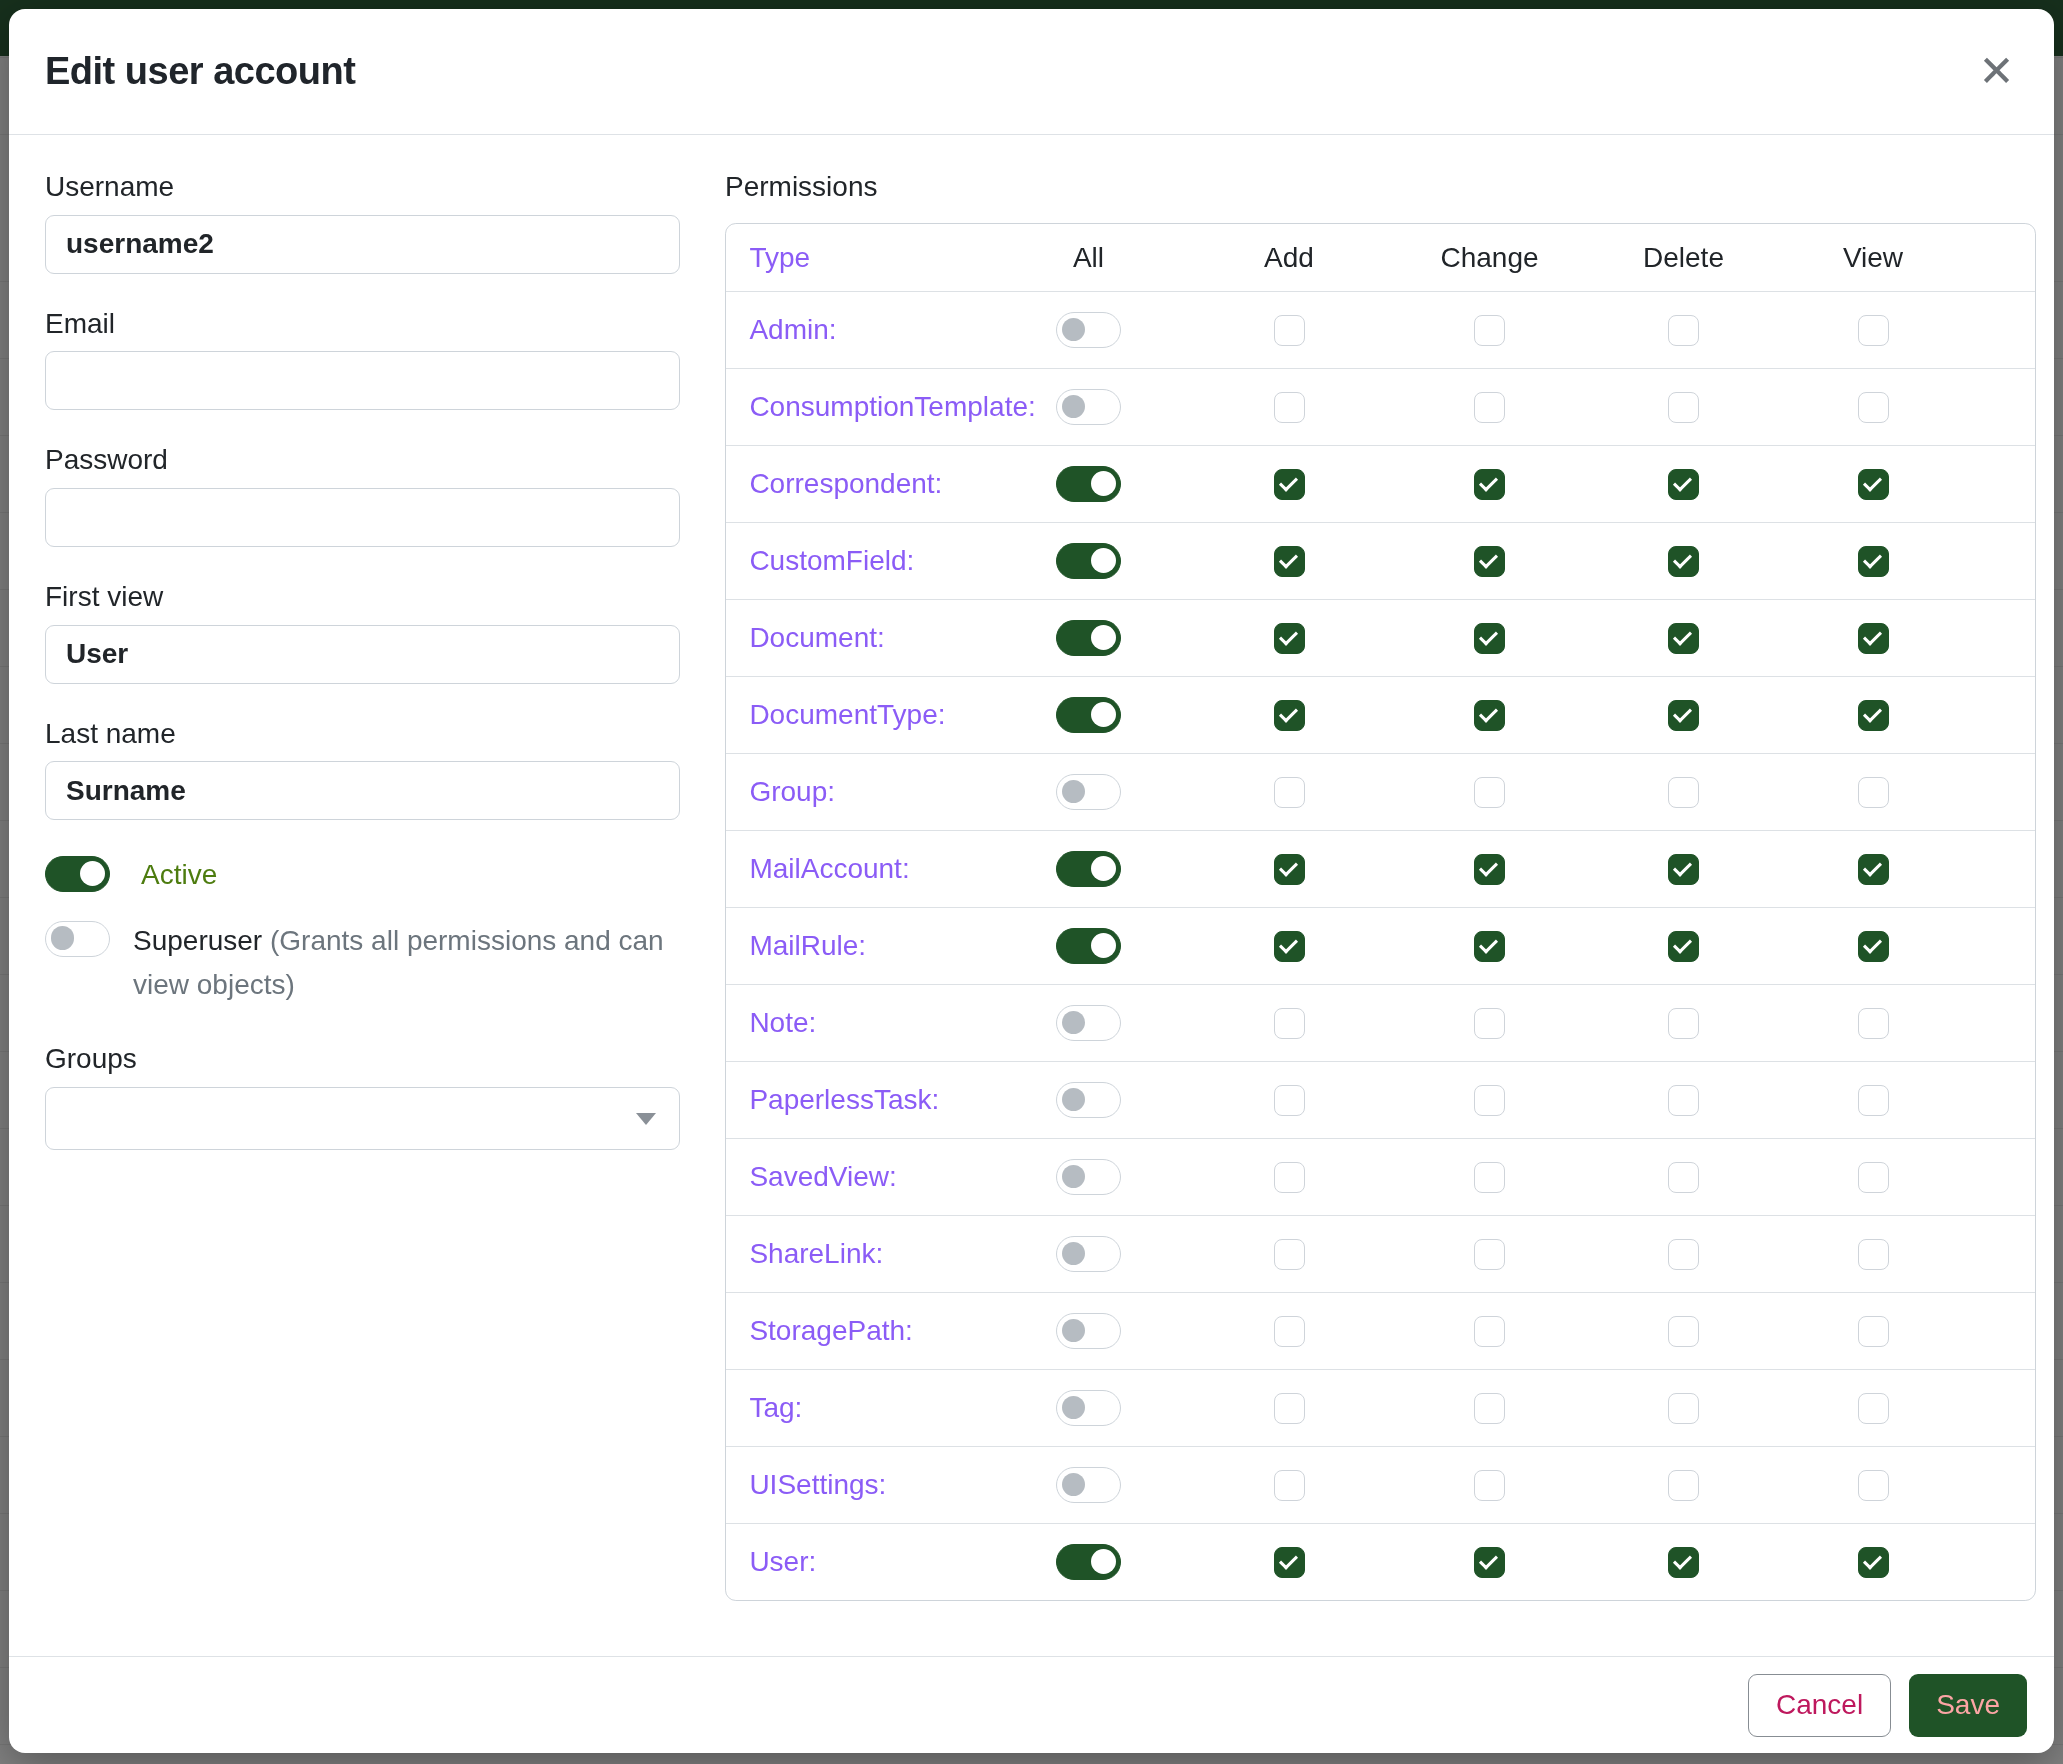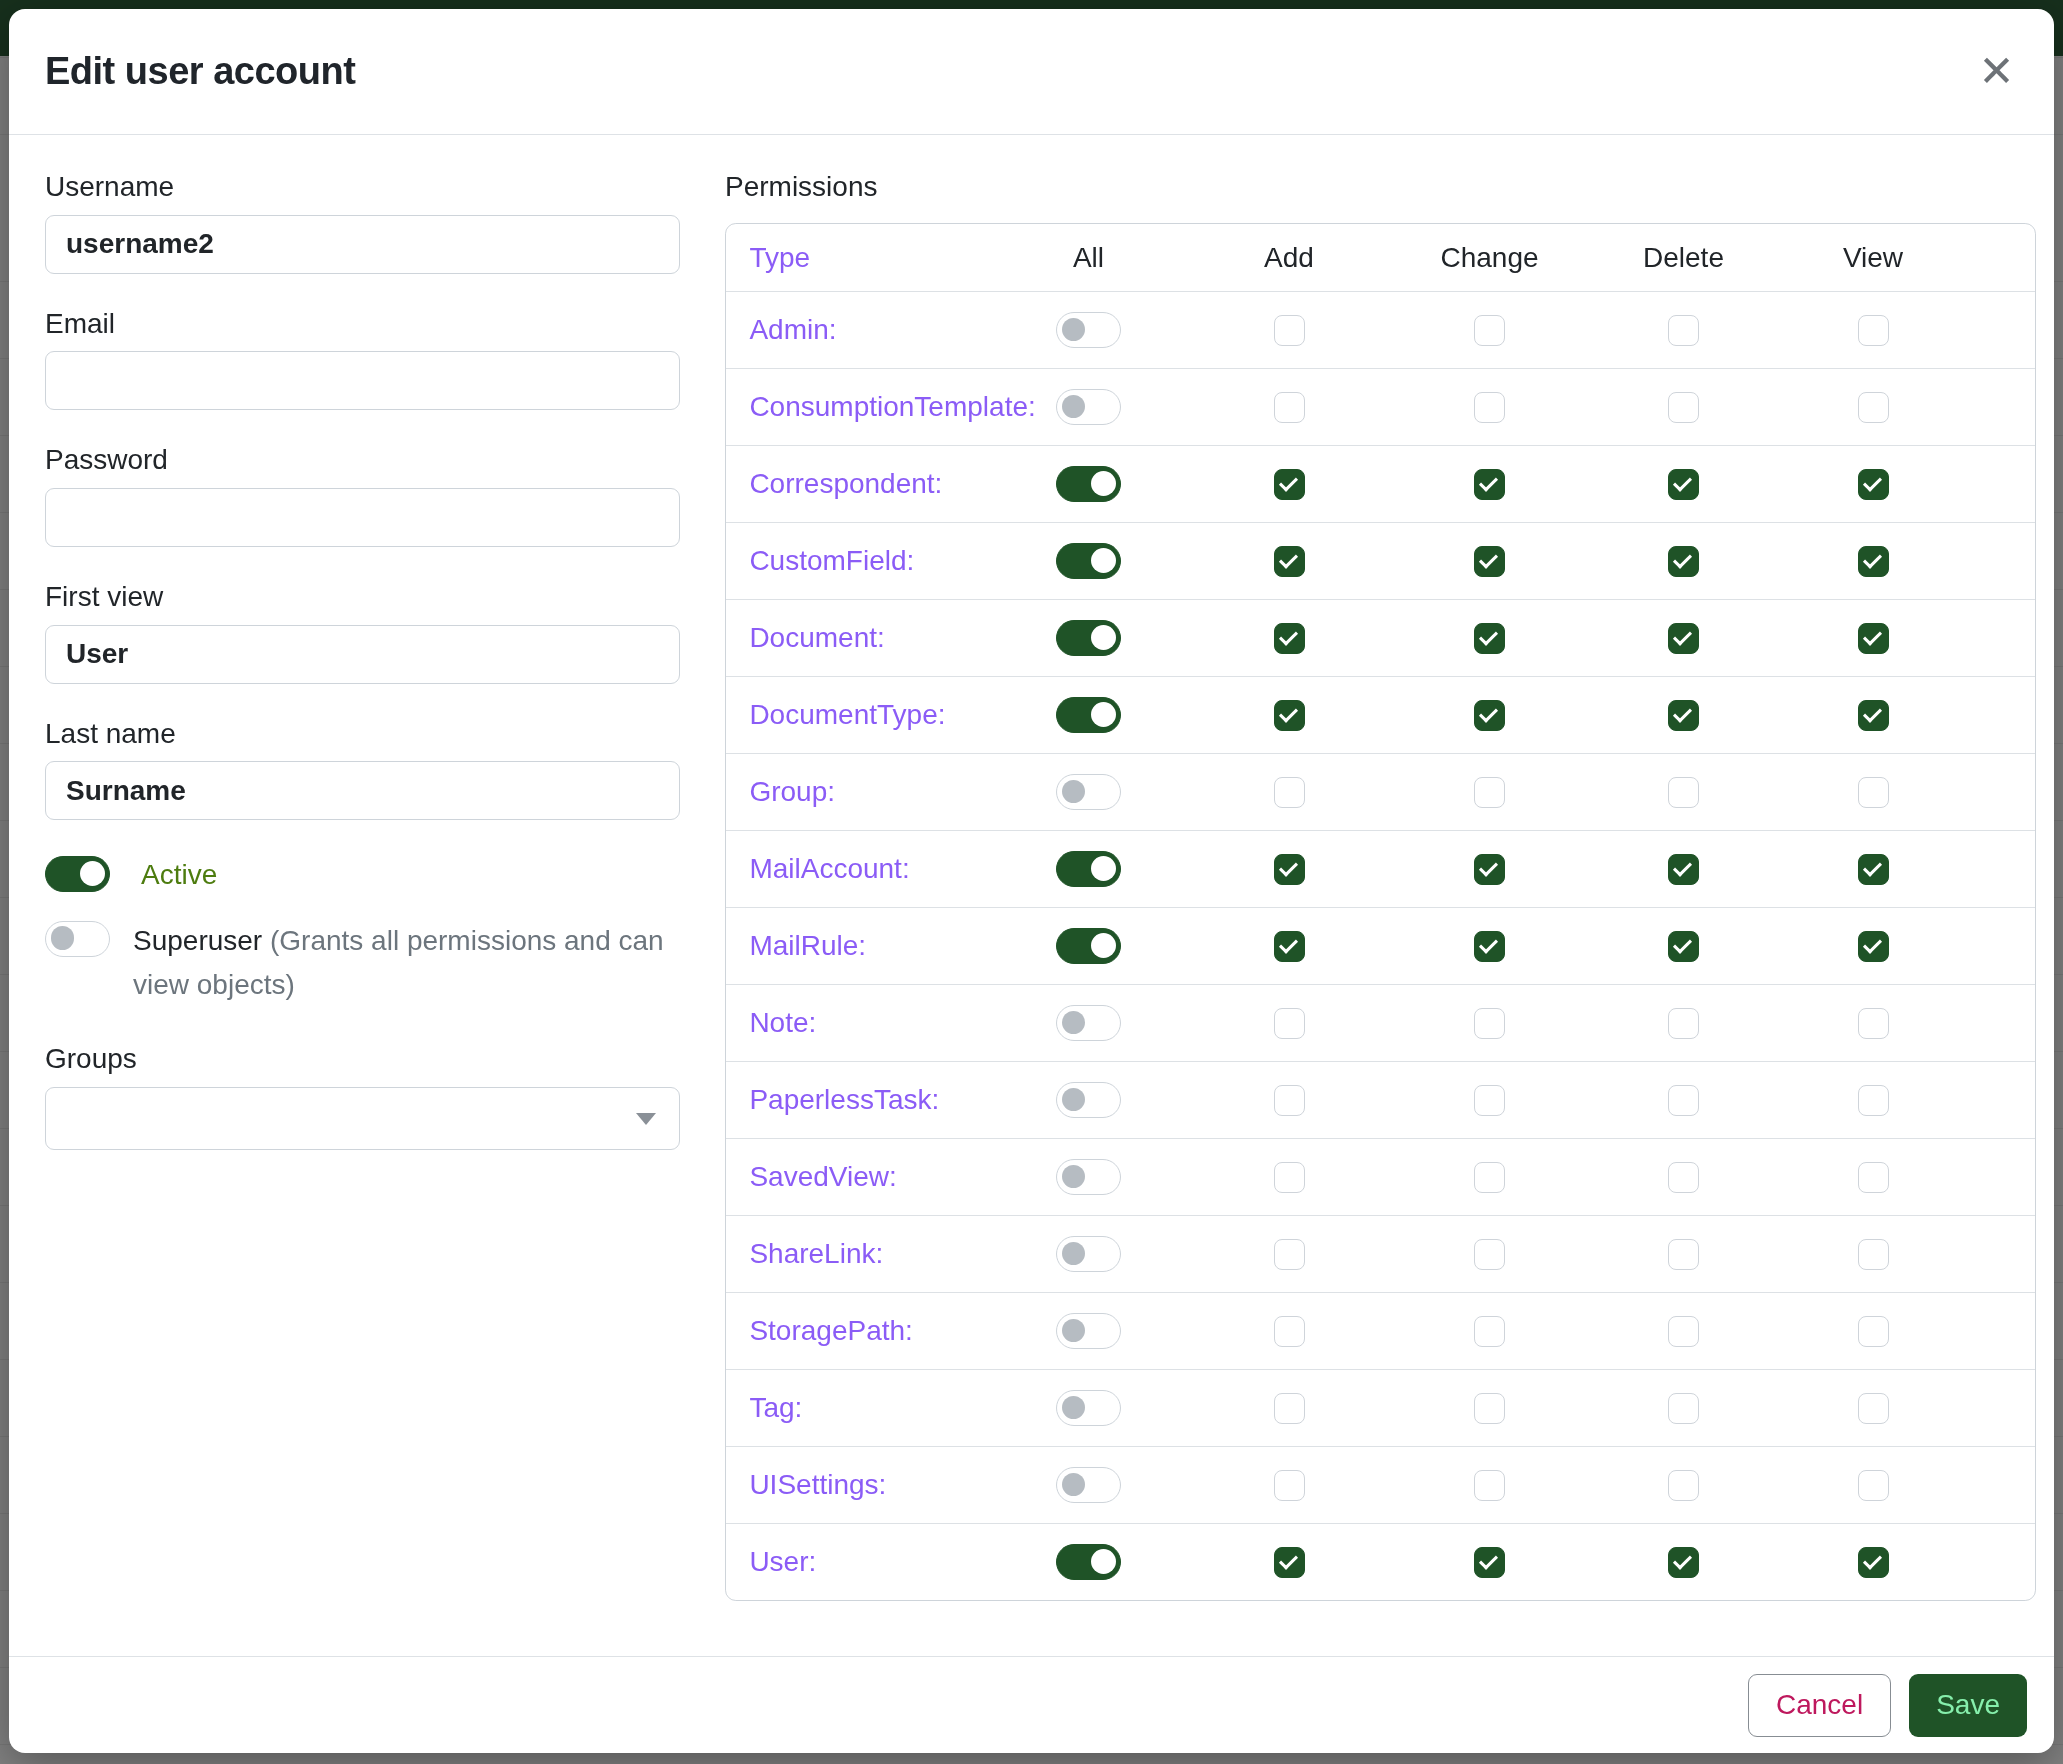--- a/index.html
+++ b/index.html
@@ -150,21 +150,21 @@
     height:63px; border-radius:9px; font-size:28px;
     font-family:inherit; cursor:pointer;
     display:inline-flex; align-items:center; justify-content:center;
   }
   .btn-cancel {
     padding:0 27px;
     background:#fff; color:#be185d; border:1.8px solid #878d93;
   }
   .btn-save {
     padding:0 27px;
-    background:#1f5327; color:#86efac; border:none;
+    background:#1f5327; color:#fca5a5; border:none;
   }
 </style>
 </head>
 <body>
 
 <div class="backdrop-lines"></div>
 <div class="backdrop-band"></div>
 
 <div class="modal">
 

